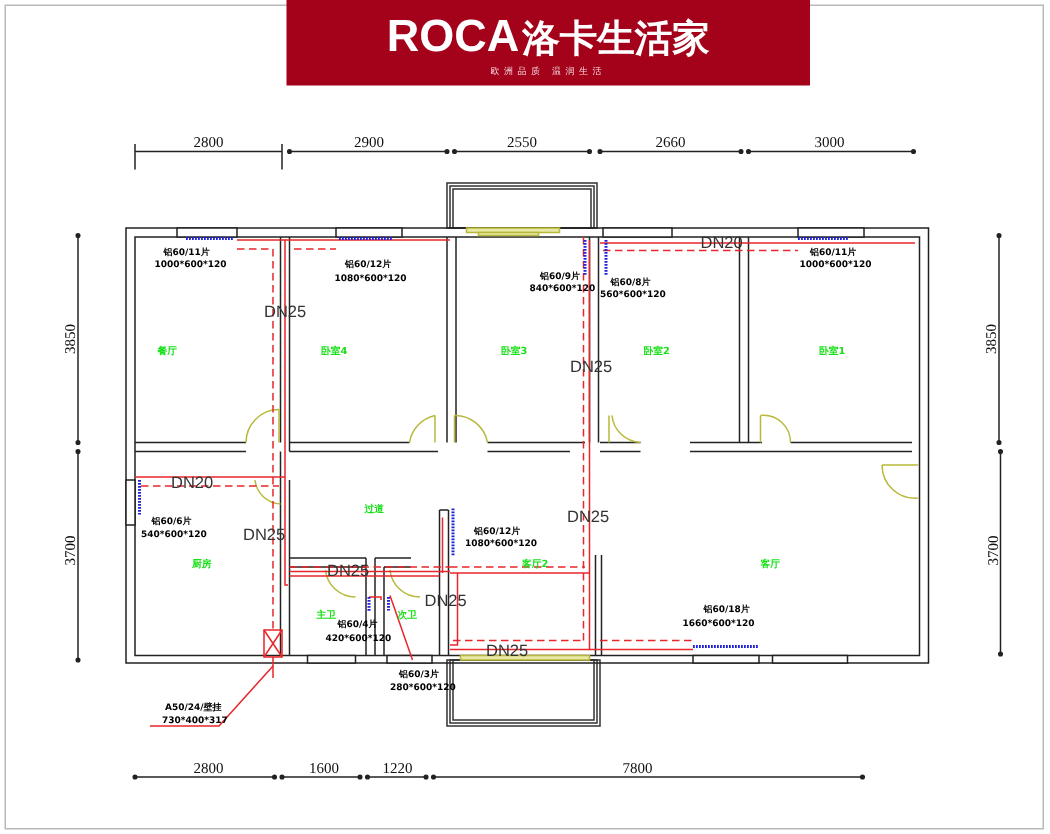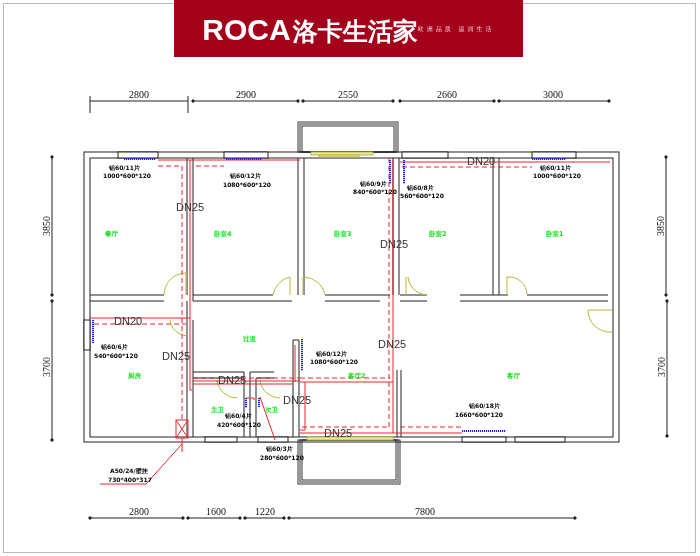--- a/index.html
+++ b/index.html
@@ -1,18 +1,18 @@
 <!DOCTYPE html>
 <html><head>
 <meta charset="utf-8">
 <style>
   html,body{margin:0;padding:0;background:#fff;}
   body{width:700px;height:556px;position:relative;overflow:hidden;font-family:"DejaVu Sans",sans-serif;}
   .frame{position:absolute;left:3px;top:3px;width:693px;height:550px;border:1px solid #b9b9b9;box-sizing:border-box;}
-  .banner{position:absolute;left:174px;top:0;width:349px;height:57px;background:#a3021a;display:flex;flex-direction:row;align-items:center;justify-content:center;}
+  .banner{position:absolute;left:191px;top:0;width:349px;height:57px;background:#a3021a;display:flex;flex-direction:column;align-items:center;justify-content:center;}
   .brand{color:#fff;font-family:"Liberation Sans",sans-serif;font-weight:bold;font-size:30px;letter-spacing:0px;line-height:30px;margin-top:4px;}
   .brand .cn{font-size:25px;margin-left:2px;}
   .slogan{color:#f5d9dd;font-size:6px;letter-spacing:3px;margin-top:2px;}
   svg{position:absolute;left:0;top:0;}
   .dim{font-family:"Liberation Serif",serif;font-size:10px;fill:#111;}
   .dn{font-family:"Liberation Sans",sans-serif;font-size:11px;fill:#333;}
   .room{font-family:"DejaVu Sans",sans-serif;font-size:6.5px;fill:#18e018;font-weight:bold;}
   .rad{font-family:"DejaVu Sans",sans-serif;font-size:6px;fill:#000;font-weight:bold;}
 </style>
 </head>

